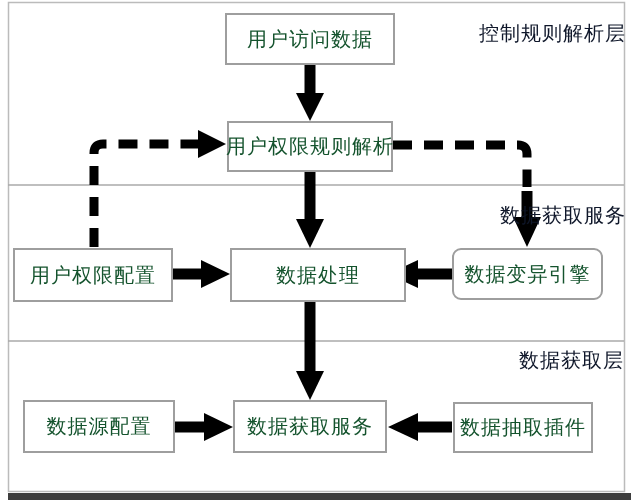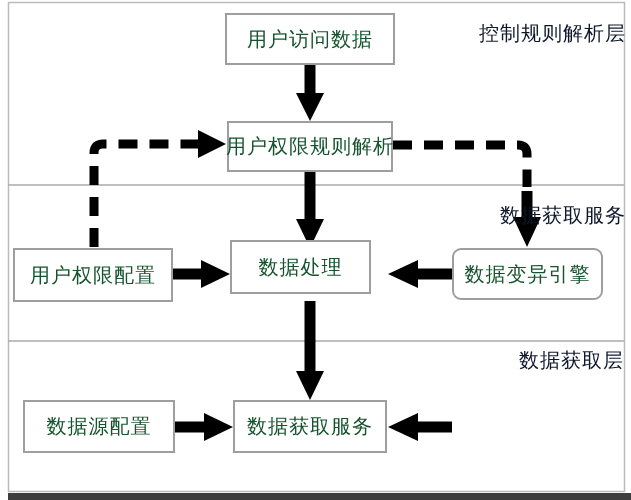--- a/index.html
+++ b/index.html
@@ -100,30 +100,33 @@
   </div>
 
   <div class="node" style="left:227px;top:121px;width:166px;height:51px;">
     <span>用户权限规则解析</span>
   </div>
 
   <div class="node" style="left:13px;top:248px;width:160px;height:54px;font-family:Liberation Serif, serif;">
     <span>用户权限配置</span>
   </div>
 
-  <div class="node" style="left:230px;top:240px;width:141px;height:54px;font-family:Liberation Serif, serif;">
+  <div class="node" style="left:230px;top:248px;width:176px;height:54px;font-family:Liberation Serif, serif;">
     <span>数据处理</span>
   </div>
 
   <div class="node" style="left:452px;top:248px;width:151px;height:52px;border-radius:9px;">
     <span>数据变异引擎</span>
   </div>
 
   <div class="node" style="left:23px;top:400px;width:152px;height:53px;text-align:center;">
     <span>数据源配置</span>
   </div>
 
   <div class="node" style="left:233px;top:400px;width:154px;height:53px;">
     <span>数据获取服务</span>
   </div>
 
+  <div class="node" style="left:453px;top:402px;width:140px;height:51px;">
+    <span>数据抽取插件</span>
+  </div>
 
 </div>
 
 </body></html>

